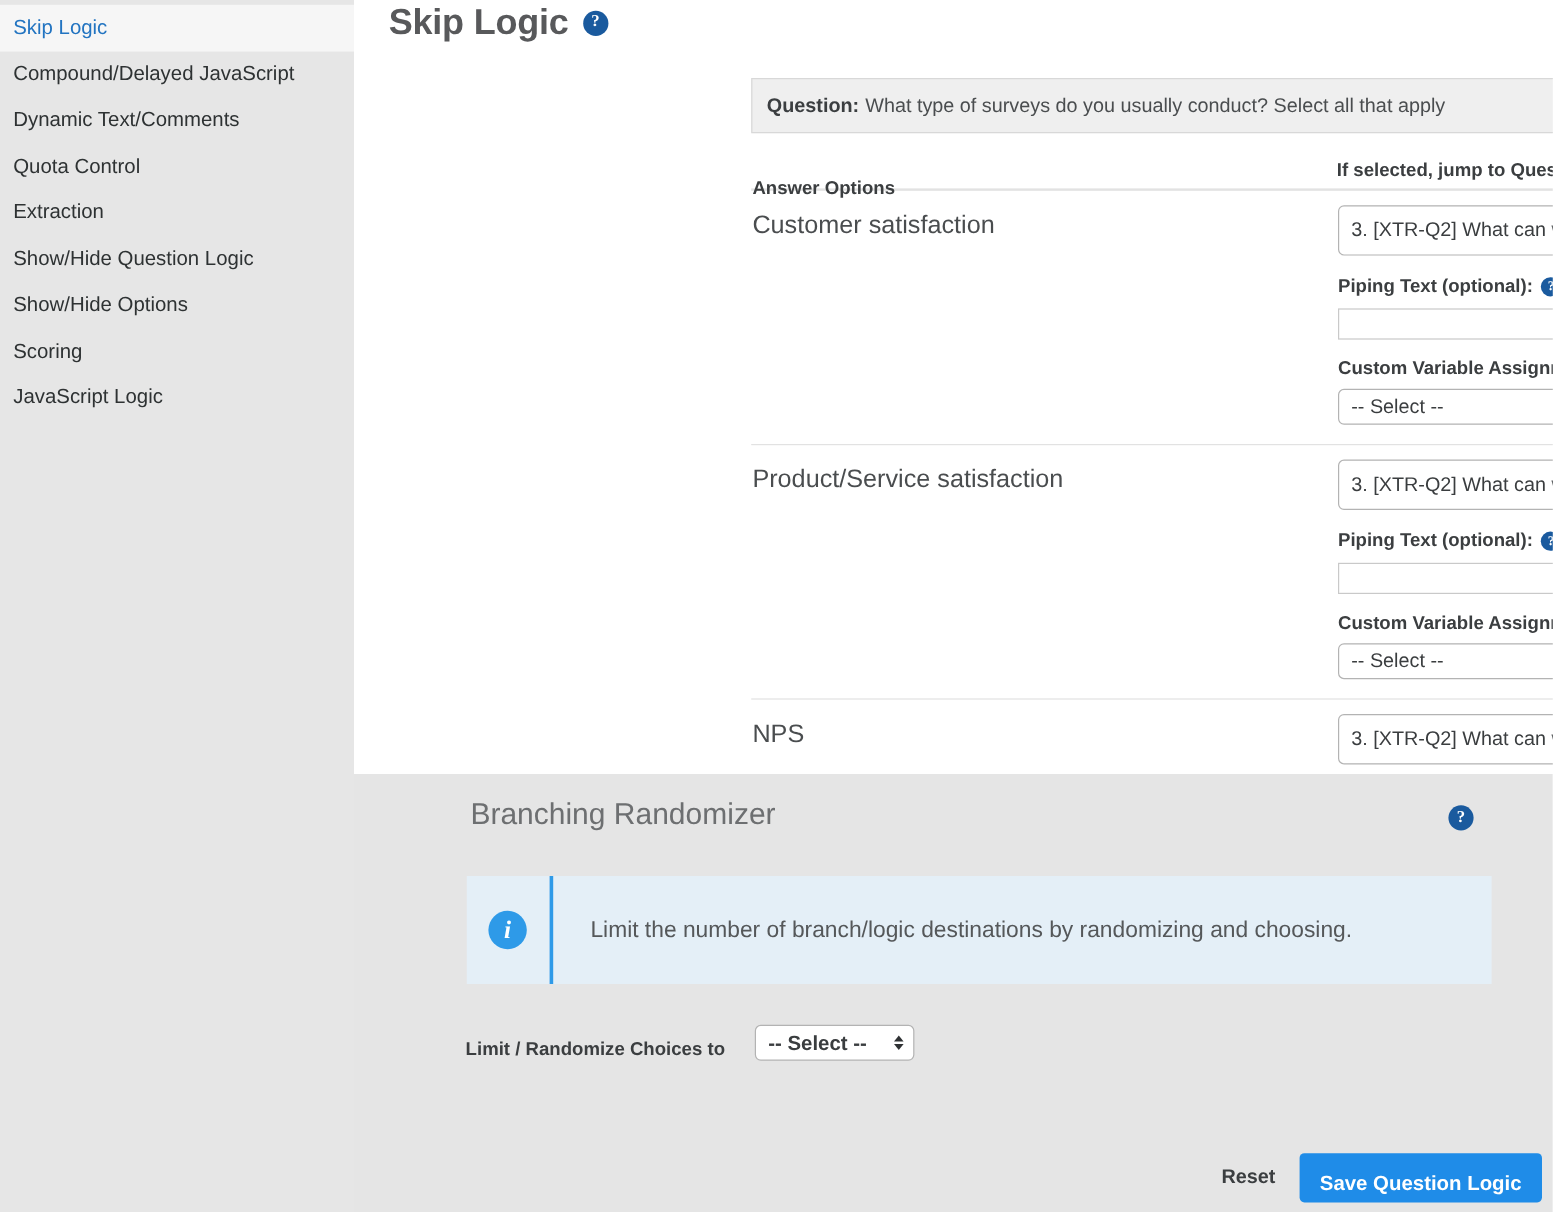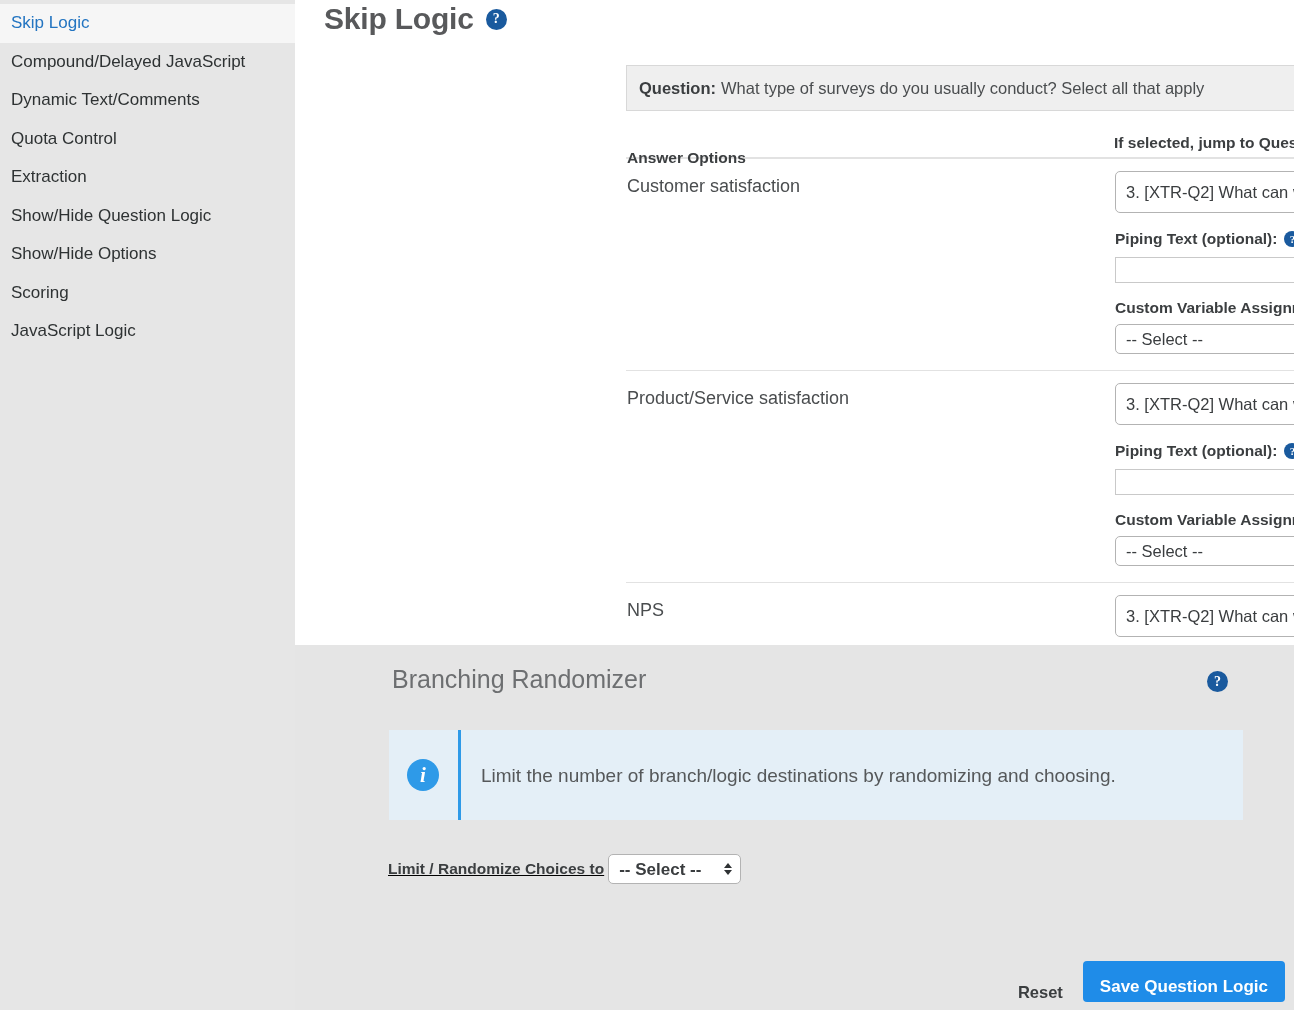--- a/index.html
+++ b/index.html
@@ -83,21 +83,21 @@
   .col-a { position: absolute; left: 1px; top: 18px; }
   .col-b { position: absolute; left: 488px; top: 3px; }
 
   .opt-row {
     position: absolute; left: 331px;
     width: 963px;
     border-bottom: 1px solid #e2e2e2;
   }
   .opt-label {
     position: absolute; left: 1px; top: 17px;
-    font-size: 18px; color: #4a4d4f;
+    font-size: 21px; color: #4a4d4f;
     white-space: nowrap;
   }
   .opt-right { position: absolute; left: 489px; top: 12px; }
 
   
   select.nat {
     appearance: none; -webkit-appearance: none;
     background: #ffffff;
     border: 1px solid #b3b3b3;
     border-radius: 5px;
@@ -165,41 +165,41 @@
     font-style: italic; font-weight: bold;
     font-size: 21px;
     display: flex; align-items: center; justify-content: center;
     margin-left: 18px; flex: none;
   }
   .info-rule {
     width: 3px; height: 90px; background: #2e9ae8;
     margin-left: 19px; flex: none;
   }
   .info-text {
-    margin-left: 20px;
+    margin-left: 31px;
     font-size: 19px; color: #55585a; line-height: 31px;
     max-width: 640px;
   }
 
   .limit-row {
     position: absolute; left: 93px; top: 209px;
-    display: flex; align-items: center; gap: 4px; text-decoration: underline;
+    display: flex; align-items: flex-end; gap: 25px;
   }
   .limit-label { font-size: 15.5px; font-weight: bold; color: #3b3e40; }
   .limit-sel {
     width: 133px; height: 30px;
     font-size: 17px; font-weight: bold; color: #4a4d4f;
     padding: 0 26px 0 9px;
   }
 
   
   .footer {
     position: absolute; left: 0; top: 316px;
     width: 999px;
-    display: flex; align-items: flex-end; justify-content: flex-end;
+    display: flex; align-items: center; justify-content: flex-end;
     gap: 20px; padding-right: 9px;
   }
   .reset-link {
     font-size: 16.5px; font-weight: bold; color: #3b3e40;
     cursor: pointer; text-decoration: none;
   }
   .save-btn {
     background: #1f8ce8; color: #ffffff;
     border: none; border-radius: 4px;
     height: 41px; padding: 16px 17px;

